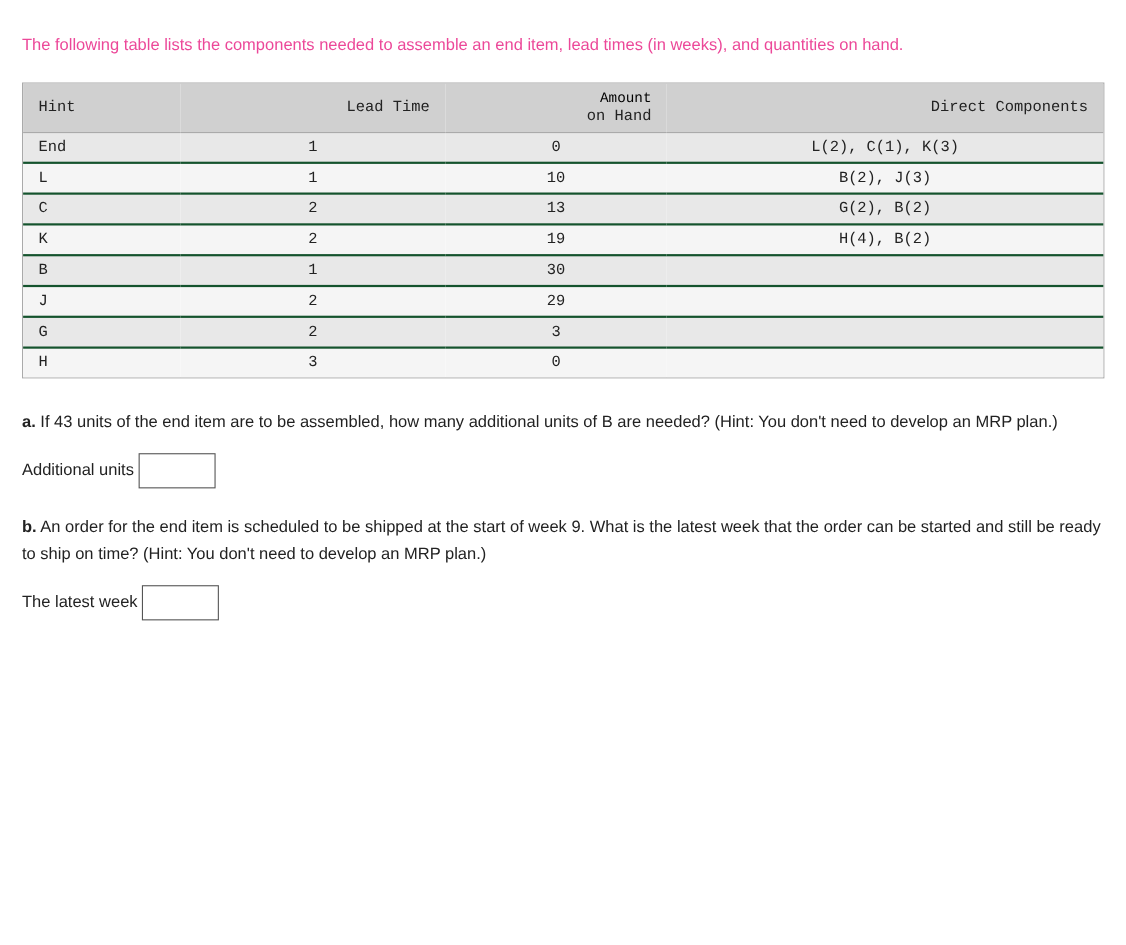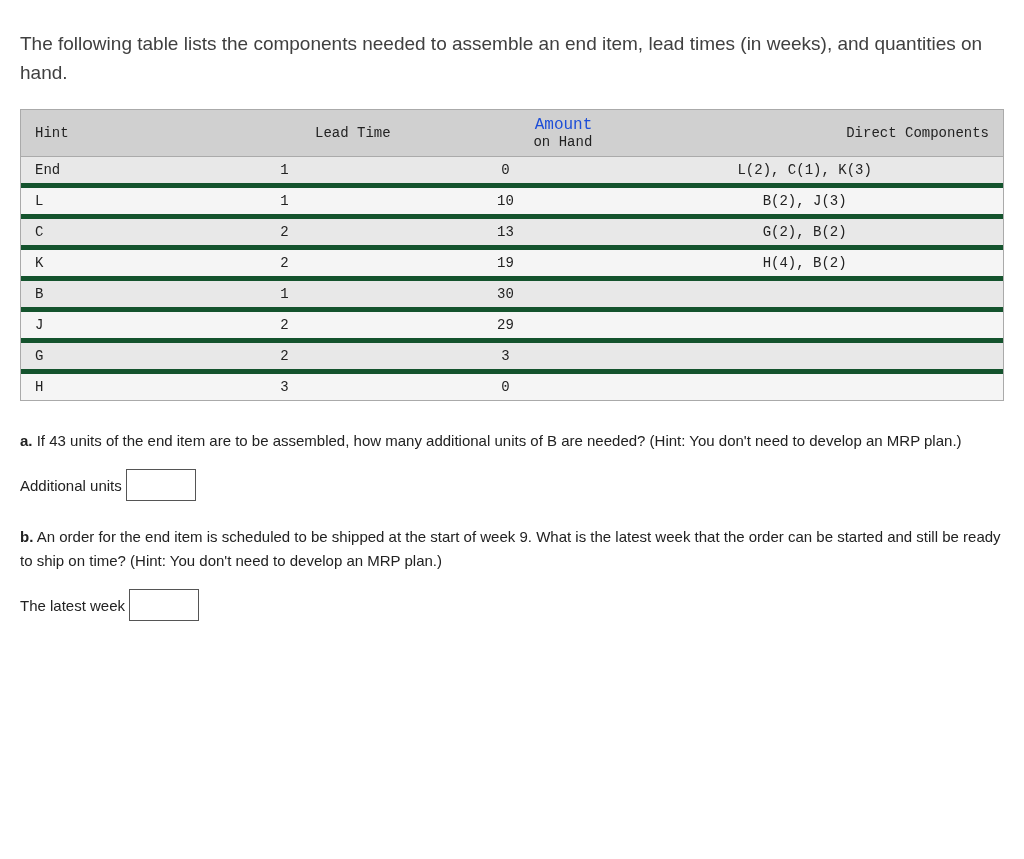--- a/index.html
+++ b/index.html
@@ -11,24 +11,24 @@
     body {
       background: #ffffff;
       font-family: Arial, sans-serif;
       font-size: 15px;
       color: #222;
       padding: 30px 20px;
       max-width: 1024px;
     }
 
     .intro-text {
-      font-size: 19px;
+      font-size: 15px;
       line-height: 1.5;
       margin-bottom: 22px;
-      color: #404040;
+      color: #ec4899;
     }
 
     .table-wrapper {
       margin-bottom: 28px;
       border: 1.5px solid #aaa;
     }
 
     table {
       width: 100%;
       border-collapse: collapse;
@@ -45,43 +45,43 @@
       white-space: nowrap;
     }
 
     table thead tr th.align-left {
       text-align: left;
     }
 
     table tbody tr td {
       padding: 5px 14px;
       text-align: center;
-      border-bottom: 5px solid #14532d;
+      border-bottom: 2px solid #14532d;
       white-space: nowrap;
     }
 
     table tbody tr td.align-left {
       text-align: left;
     }
 
     table tbody tr:last-child td {
       border-bottom: none;
     }
 
     table tbody tr:nth-child(odd) {
       background: #e8e8e8;
     }
 
     table tbody tr:nth-child(even) {
       background: #f5f5f5;
     }
 
     .th-amount-label {
-      font-size: 16px;
-      color: #1d4ed8;
+      font-size: 13px;
+      color: #000000;
     }
 
     .section-question {
       font-size: 15px;
       line-height: 1.6;
       margin-bottom: 16px;
       color: #222;
     }
 
     .section-question b {

